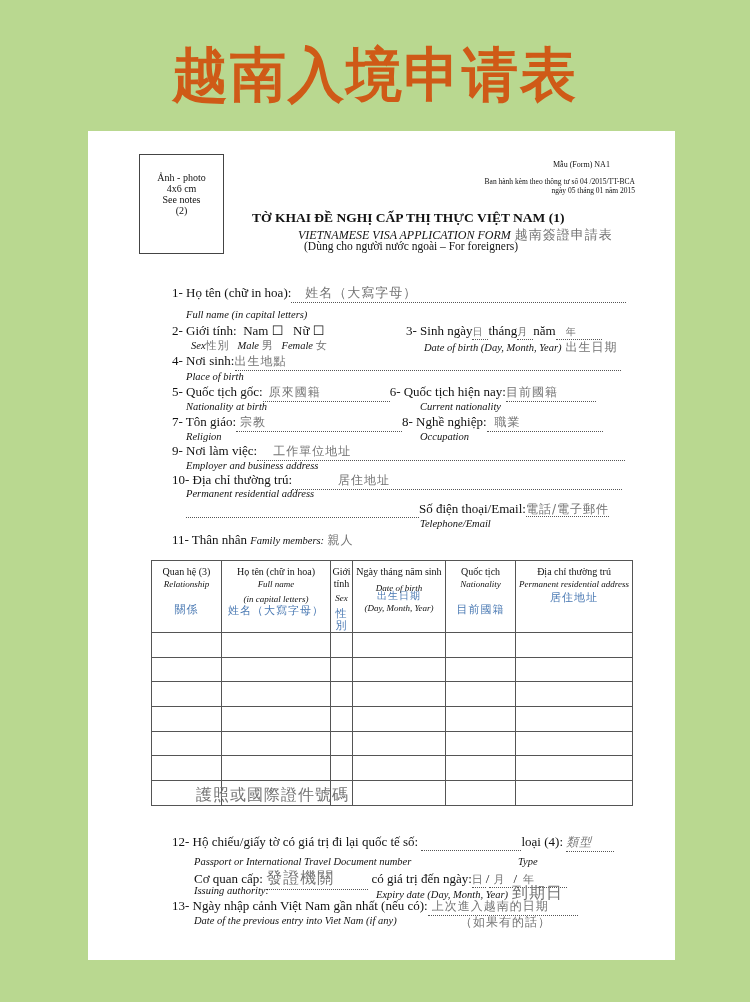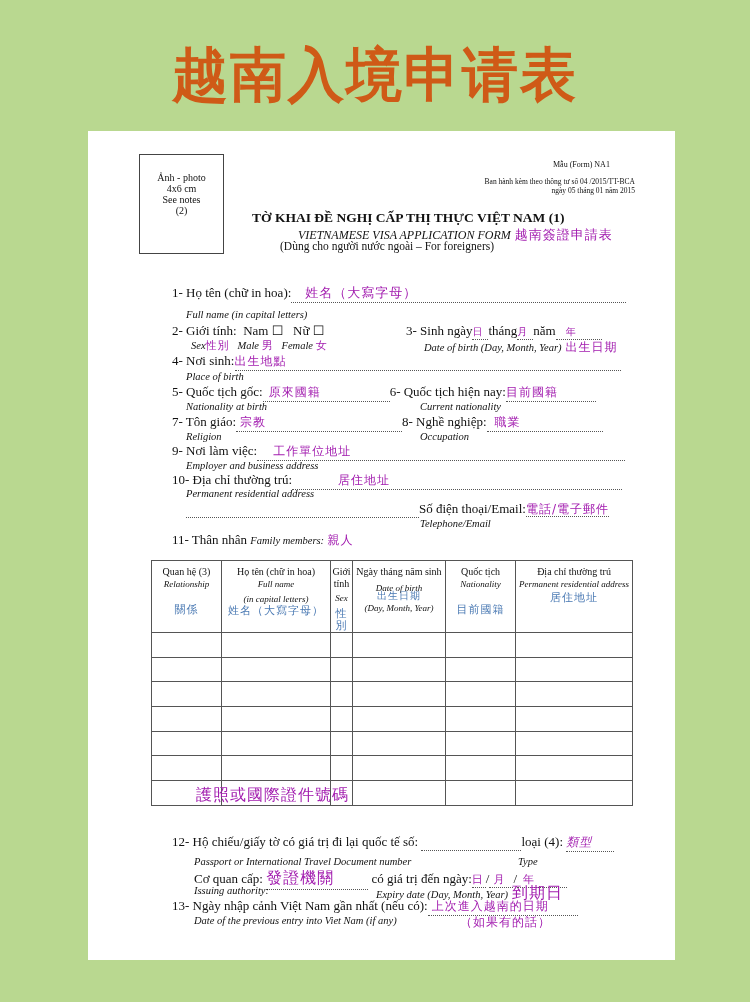--- a/index.html
+++ b/index.html
@@ -5,21 +5,21 @@
   * { box-sizing: border-box; margin: 0; padding: 0; }
   html, body { width: 750px; height: 1002px; overflow: hidden; }
   body { background: #b9d890; position: relative; font-family: "Liberation Serif", serif; color: #111; }
   .banner { position: absolute; left: 0; top: 40px; width: 750px; text-align: center;
     font-family: "DejaVu Sans", sans-serif; font-weight: bold; font-size: 56px; color: #cf5a17;
     letter-spacing: 2px; line-height: 70px; transform: scaleY(1.05); }
   .page { position: absolute; left: 88px; top: 131px; width: 587px; height: 829px; background: #fff; }
   .abs { position: absolute; white-space: nowrap; }
   .photo { position: absolute; left: 51px; top: 23px; width: 85px; height: 100px; border: 1.3px solid #444;
     text-align: center; font-size: 10px; line-height: 11px; padding-top: 17px; }
-  .hw { color: #a21caf; font-family: "DejaVu Sans", sans-serif; letter-spacing: 1px; }
+  .hw { color: #737373; font-family: "DejaVu Sans", sans-serif; letter-spacing: 1px; }
   .it { font-style: italic; font-size: 10.5px; }
   .lbl { font-size: 13px; }
   .dots { border-bottom: 1px dotted #555; display: inline-block; }
   .form-code { font-size: 8px; font-weight: normal; }
   .small { font-size: 7.5px; text-align: right; line-height: 9px; }
   .title1 { font-weight: bold; font-size: 13.5px; }
   .title2 { font-style: italic; font-size: 12px; }
   .title3 { font-size: 11.5px; }
   table.fam { position: absolute; left: 63px; top: 429px; width: 482px; border-collapse: collapse; }
   table.fam td, table.fam th { border: 1.2px solid #555; font-weight: normal; font-size: 10px; vertical-align: top; }
@@ -46,21 +46,21 @@
   <div class="abs small" style="right:40px;top:46px;">
     <div>Ban hành kèm theo thông  tư  số 04 /2015/TT-BCA</div>
     <div>ngày 05 tháng  01  năm  2015</div>
   </div>
 
   <div class="abs title1" style="left:164px;top:79px;">TỜ KHAI ĐỀ NGHỊ CẤP THỊ THỰC VIỆT NAM (1)</div>
   <div class="abs" style="left:210px;top:94px;">
     <span class="title2">VIETNAMESE VISA APPLICATION FORM</span>
     <span class="hw" style="font-size:13px;">越南簽證申請表</span>
   </div>
-  <div class="abs title3" style="left:192px;top:109px;">(Dùng cho người nước ngoài – For foreigners)</div>
+  <div class="abs title3" style="left:216px;top:109px;">(Dùng cho người nước ngoài – For foreigners)</div>
 
   <div class="abs lbl" style="left:84px;top:153px;">
     <span>1- Họ tên (chữ in hoa):</span><span class="dots" style="width:335px;"><span class="hw" style="padding-left:14px;">姓名（大寫字母）</span></span>
   </div>
   <div class="abs it" style="left:98px;top:178px;">Full name (in capital letters)</div>
 
   <div class="abs lbl" style="left:84px;top:192px;">
     <span>2- Giới tính:</span>&nbsp;
     <span>Nam</span>
     <span>☐</span>&nbsp;&nbsp;

